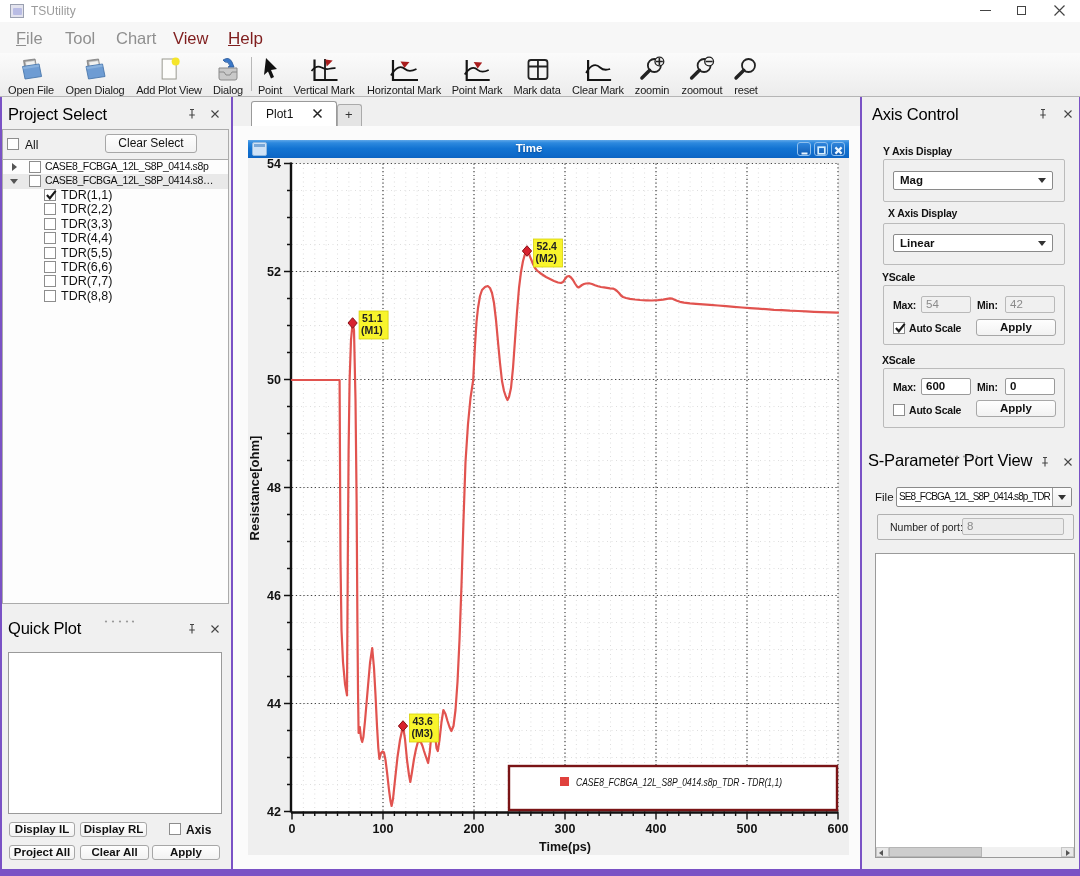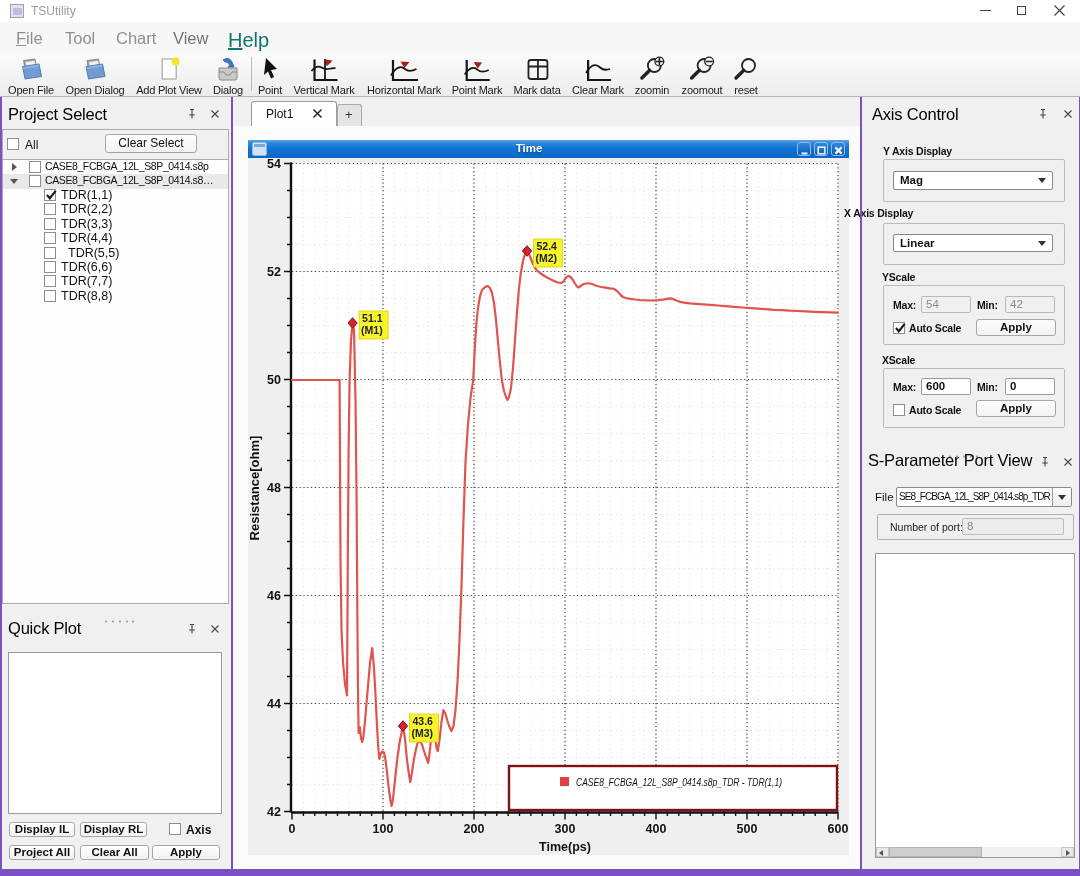--- a/index.html
+++ b/index.html
@@ -26,22 +26,22 @@
 <div class="abs" style="left:980px;top:10px;width:11px;height:1.4px;background:#444"></div>
 <div class="abs" style="left:1017px;top:6px;width:9px;height:9px;border:1.2px solid #444"></div>
 <svg class="abs" style="left:1053px;top:4px" width="13" height="13">
     <path d="M1.5 1.5 L11.5 11.5 M11.5 1.5 L1.5 11.5" stroke="#444" stroke-width="1.2"></path>
   </svg>
 
 <div class="abs" style="left:0;top:22px;width:1080px;height:31px;background:#f7f7f7"></div>
 <div class="abs" style="left:16px;top:29px;font-size:16.5px;color:#8f8f8f"><span style="text-decoration:underline">F</span>ile</div>
 <div class="abs" style="left:65px;top:29px;font-size:16.5px;color:#8f8f8f">Tool</div>
 <div class="abs" style="left:116px;top:29px;font-size:16.5px;color:#8f8f8f">Chart</div>
-<div class="abs" style="left:173px;top:29px;font-size:16.5px;color:#737373">View</div>
-<div class="abs" style="left:228px;top:29px;font-size:20px;color:#0f766e"><span style="text-decoration:underline">H</span>elp</div>
+<div class="abs" style="left:173px;top:29px;font-size:16.5px;color:#7f1d1d">View</div>
+<div class="abs" style="left:228px;top:29px;font-size:17px;color:#7f1d1d"><span style="text-decoration:underline">H</span>elp</div>
 
 <div class="abs" style="left:0;top:53px;width:1080px;height:43px;background:linear-gradient(180deg,#fbfbfb,#ececec)"></div>
 <div class="abs" style="left:0;top:96px;width:1080px;height:1px;background:#b5b5b5"></div>
 <div class="tbi" style="left:31px">
     <div class="tbic"><svg width="30" height="26" viewBox="0 0 30 26">
         <polygon points="7.5,4.5 19,3 20.5,12 9,13.5" fill="#9a9a9a" stroke="#7e7e7e" stroke-width="0.8"></polygon>
         <polygon points="9.5,6 18.5,4.8 19.7,11.5 10.7,12.7" fill="#f2f2f0" stroke="#cfcfcf" stroke-width="0.6"></polygon>
         <polygon points="6.5,10.5 23,8 25.5,20.5 9,23" fill="#6e9cd3" stroke="#4a77ac" stroke-width="0.9"></polygon>
         <polygon points="6.9,10.9 22.6,8.5 23.1,10.8 7.4,13.2" fill="#89b1dd"></polygon>
       </svg></div>
@@ -170,21 +170,21 @@
     </svg>
   </div>
 <div class="titem" style="left:61px;top:188.1px">TDR(1,1)</div>
 <div style="position:absolute;left:44px;top:203.45px;width:12px;height:12px;background:#fff;border:1px solid #8d8d8d;box-sizing:border-box"></div>
 <div class="titem" style="left:61px;top:202.45px">TDR(2,2)</div>
 <div style="position:absolute;left:44px;top:217.79999999999998px;width:12px;height:12px;background:#fff;border:1px solid #8d8d8d;box-sizing:border-box"></div>
 <div class="titem" style="left:61px;top:216.79999999999998px">TDR(3,3)</div>
 <div style="position:absolute;left:44px;top:232.14999999999998px;width:12px;height:12px;background:#fff;border:1px solid #8d8d8d;box-sizing:border-box"></div>
 <div class="titem" style="left:61px;top:231.14999999999998px">TDR(4,4)</div>
 <div style="position:absolute;left:44px;top:246.5px;width:12px;height:12px;background:#fff;border:1px solid #8d8d8d;box-sizing:border-box"></div>
-<div class="titem" style="left:68px;top:245.5px">TDR(5,5)</div>
+<div class="titem" style="left:61px;top:245.5px">TDR(5,5)</div>
 <div style="position:absolute;left:44px;top:260.85px;width:12px;height:12px;background:#fff;border:1px solid #8d8d8d;box-sizing:border-box"></div>
 <div class="titem" style="left:61px;top:259.85px">TDR(6,6)</div>
 <div style="position:absolute;left:44px;top:275.2px;width:12px;height:12px;background:#fff;border:1px solid #8d8d8d;box-sizing:border-box"></div>
 <div class="titem" style="left:61px;top:274.2px">TDR(7,7)</div>
 <div style="position:absolute;left:44px;top:289.55px;width:12px;height:12px;background:#fff;border:1px solid #8d8d8d;box-sizing:border-box"></div>
 <div class="titem" style="left:61px;top:288.55px">TDR(8,8)</div>
 
 <div class="abs" style="left:104px;top:609px;width:30px;height:2px"><svg width="30" height="3">
       <circle cx="2" cy="1.5" r="1.1" fill="#9a9a9a"></circle>
       <circle cx="9" cy="1.5" r="1.1" fill="#9a9a9a"></circle>
@@ -284,21 +284,21 @@
   </svg>
 <svg class="pin" style="left:1062px;top:108px" viewBox="0 0 12 12">
     <path d="M2.5 2.5 L9.5 9.5 M9.5 2.5 L2.5 9.5" stroke="#444" stroke-width="1.1"></path>
   </svg>
 
 <div class="lbl11" style="left:883px;top:145px">Y Axis Display</div>
 <div class="gbox" style="left:883px;top:159px;width:182px;height:43px"></div>
 <div class="combo" style="left:893px;top:171px;width:160px;height:19px;line-height:17px;padding-left:6px;font-weight:bold">Mag</div>
 <div class="abs" style="left:1038px;top:178px;width:0;height:0;border-left:4.5px solid transparent;border-right:4.5px solid transparent;border-top:5.5px solid #333"></div>
 
-<div class="lbl11" style="left:844px;top:207px">X Axis Display</div>
+<div class="lbl11" style="left:888px;top:207px">X Axis Display</div>
 <div class="gbox" style="left:883px;top:223px;width:182px;height:42px"></div>
 <div class="combo" style="left:893px;top:234px;width:160px;height:18px;line-height:16px;padding-left:6px;font-weight:bold">Linear</div>
 <div class="abs" style="left:1038px;top:241px;width:0;height:0;border-left:4.5px solid transparent;border-right:4.5px solid transparent;border-top:5.5px solid #333"></div>
 
 <div class="lbl11" style="left:882px;top:271px">YScale</div>
 <div class="gbox" style="left:883px;top:285px;width:182px;height:60px"></div>
 <div class="lbl11" style="left:893px;top:299px">Max:</div>
 <div class="inp" style="left:921px;top:296px;width:50px;height:17px;background:#f0f0f0;border-color:#b9b9b9;color:#8a8a8a">54</div>
 <div class="lbl11" style="left:977px;top:299px">Min:</div>
 <div class="inp" style="left:1005px;top:296px;width:50px;height:17px;background:#f0f0f0;border-color:#b9b9b9;color:#8a8a8a">42</div>

